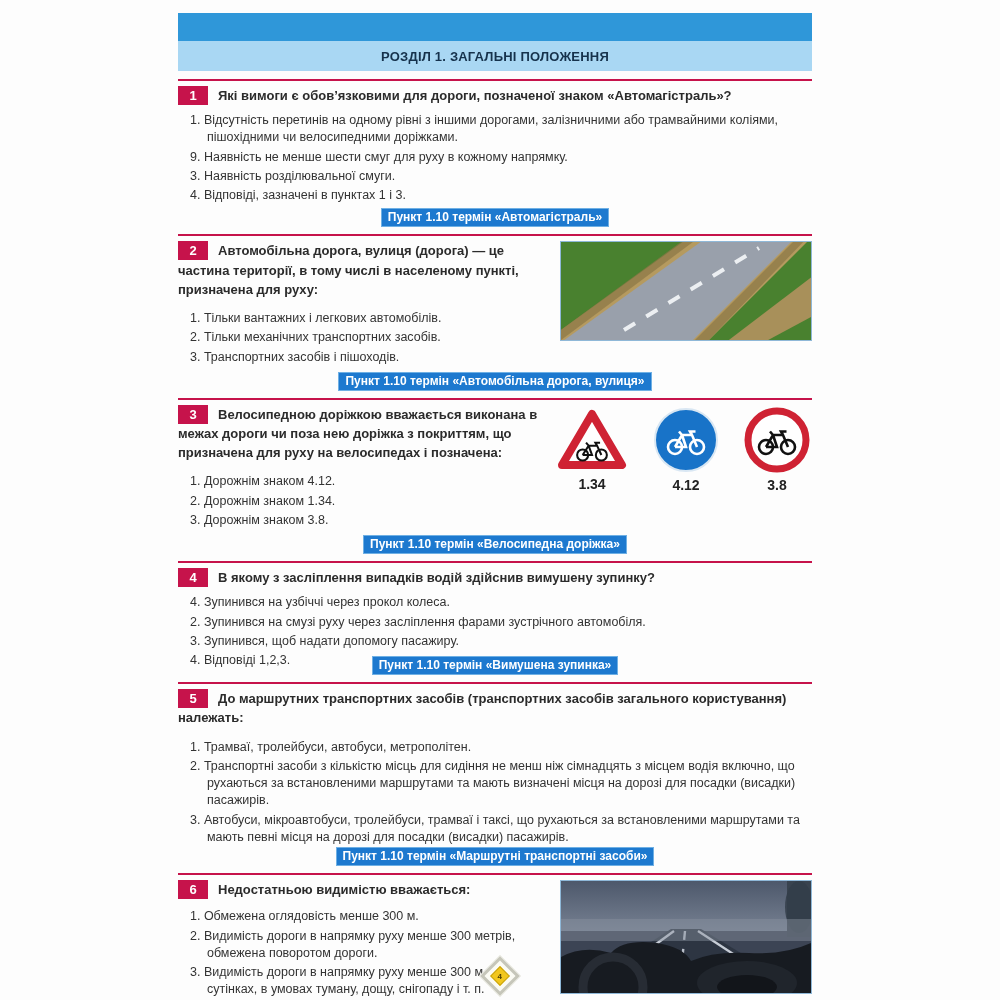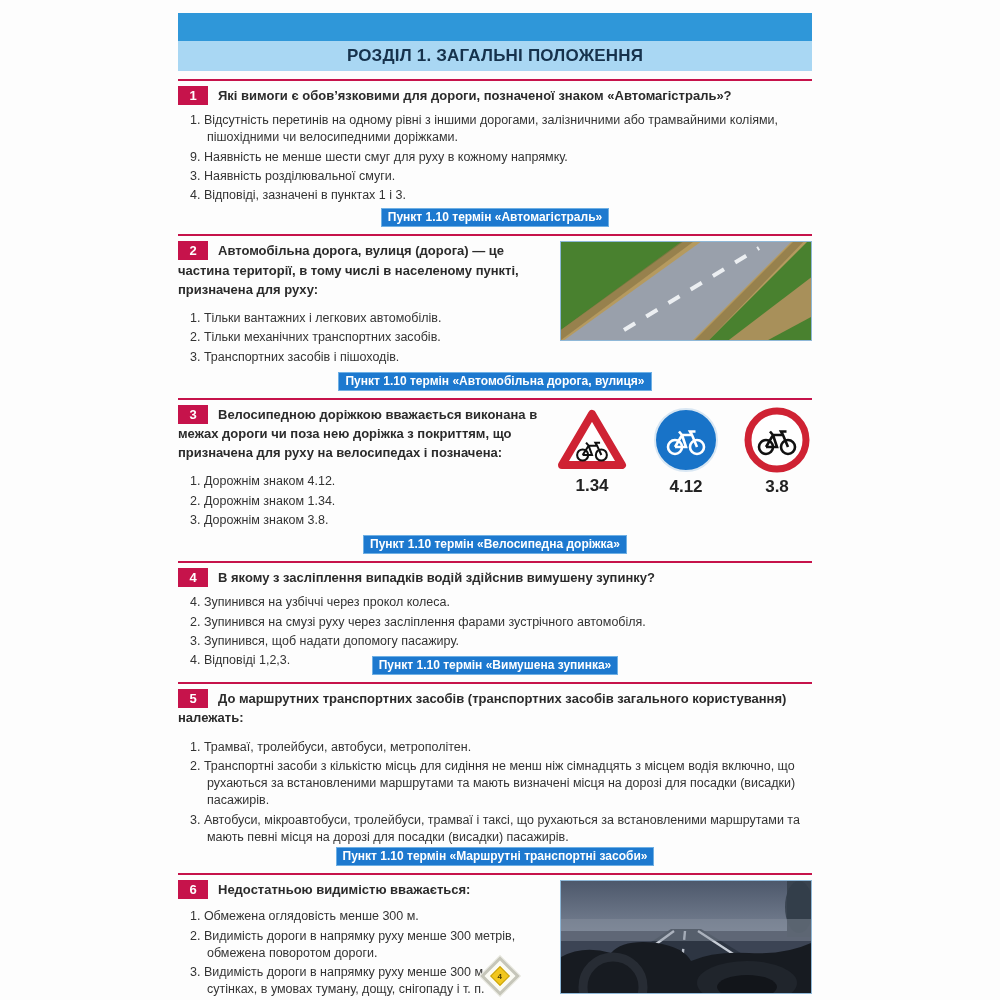--- a/index.html
+++ b/index.html
@@ -3,21 +3,21 @@
 <meta charset="utf-8">
 <style>
   html,body{margin:0;padding:0;width:1000px;height:1000px;overflow:hidden;background:#ffffff;}
   body{font-family:"Liberation Sans","DejaVu Sans",sans-serif;color:#333;}
   .page{position:relative;width:1000px;height:1000px;background:#fdfdfd;}
   .content{position:absolute;left:178px;top:13px;width:634px;}
 
   
   .bar-dark{height:28px;background:#2f97d9;}
   .bar-light{height:30px;background:#a9d7f3;display:flex;align-items:center;justify-content:center;}
-  .bar-light .title{font-weight:bold;font-size:17px;color:#16324c;letter-spacing:.2px;}
+  .bar-light .title{font-weight:bold;font-size:13px;color:#16324c;letter-spacing:.2px;}
 
   
   .q{border-top:2px solid #c6134b;margin-top:7px;padding-top:5px;}
   .q:first-of-type{margin-top:8px;}
   .q-num{float:left;background:#c6134b;color:#fff;font-weight:bold;width:30px;text-align:center;
          font-size:13px;height:19px;line-height:19px;margin-right:10px;}
   .q-title{font-weight:bold;font-size:13px;color:#2b2b2b;line-height:1.4;text-align:center;}
   .q-head{margin-bottom:5px;}
   .ans{font-size:12.5px;line-height:1.38;color:#333;padding-left:17px;text-indent:-17px;margin:2px 12px;}
   .tag-row{text-align:center;margin-top:3px;}
@@ -26,21 +26,21 @@
 
   .q-flex{display:flex;gap:12px;align-items:flex-start;}
   .q-left{flex:1;min-width:0;}
   .q-right{flex:none;}
 
   .photo{border:1px solid #8fb8d8;display:block;}
 
   
   .signs-row{display:flex;justify-content:space-between;align-items:center;padding:2px 2px 0 2px;}
   .sign-cell{display:flex;flex-direction:column;align-items:center;gap:4px;}
-  .sign-code{font-weight:bold;font-size:17px;color:#222;text-align:right;}
+  .sign-code{font-weight:bold;font-size:14px;color:#222;text-align:right;}
 
   
   .footer{position:absolute;left:0;top:962px;width:1000px;display:flex;justify-content:center;}
   .diamond{width:22px;height:22px;transform:rotate(45deg);background:#fbfbf4;border:3px solid #c6c6ba;
            display:flex;align-items:center;justify-content:center;box-shadow:0 0 0 1px #e8e8e0;}
   .diamond-inner{width:12px;height:12px;background:#f2c71d;border:1px solid #c9a30f;
                  display:flex;align-items:center;justify-content:center;}
   .diamond-num{transform:rotate(-45deg);font-size:8px;font-weight:bold;color:#4d3e00;}
 </style>
 </head>

